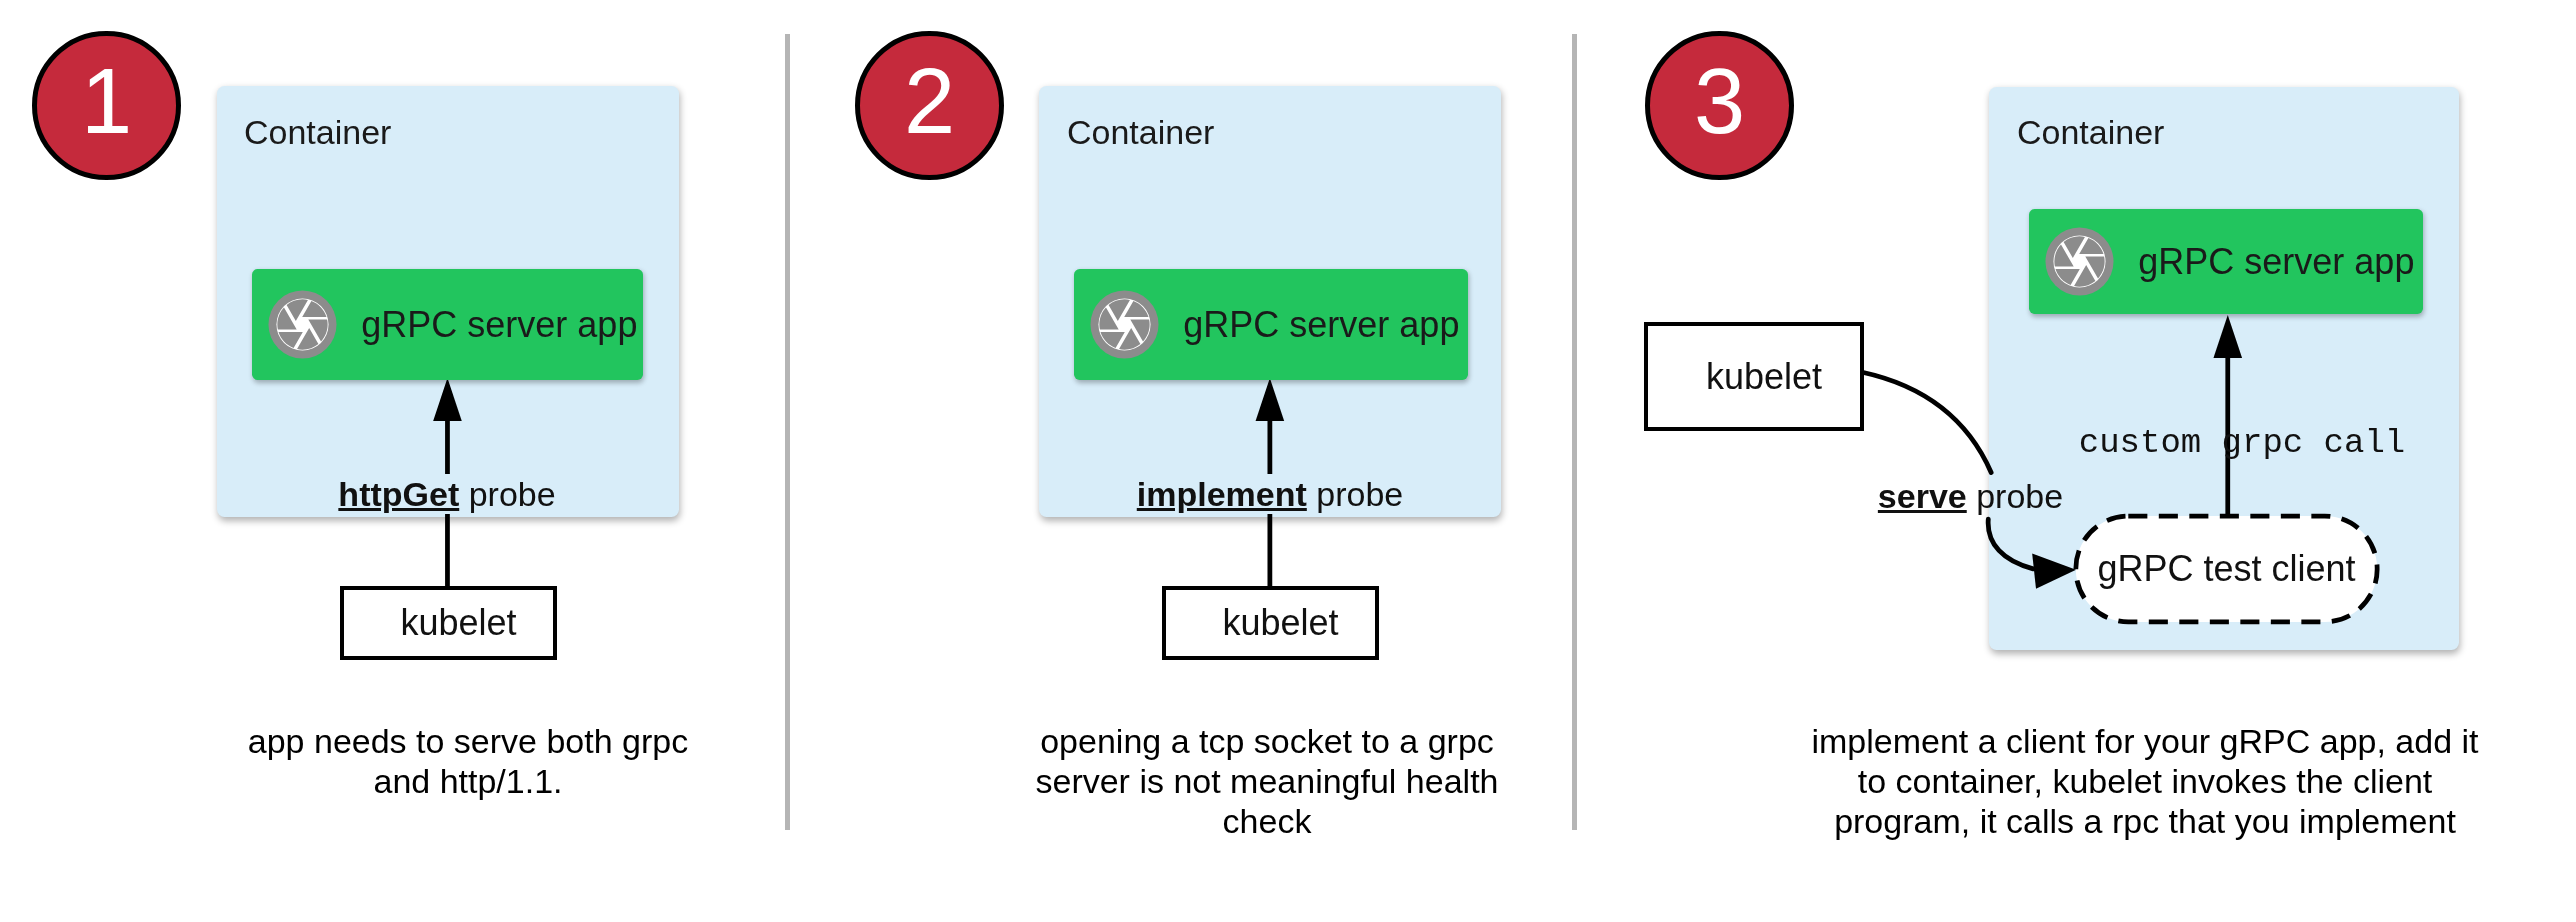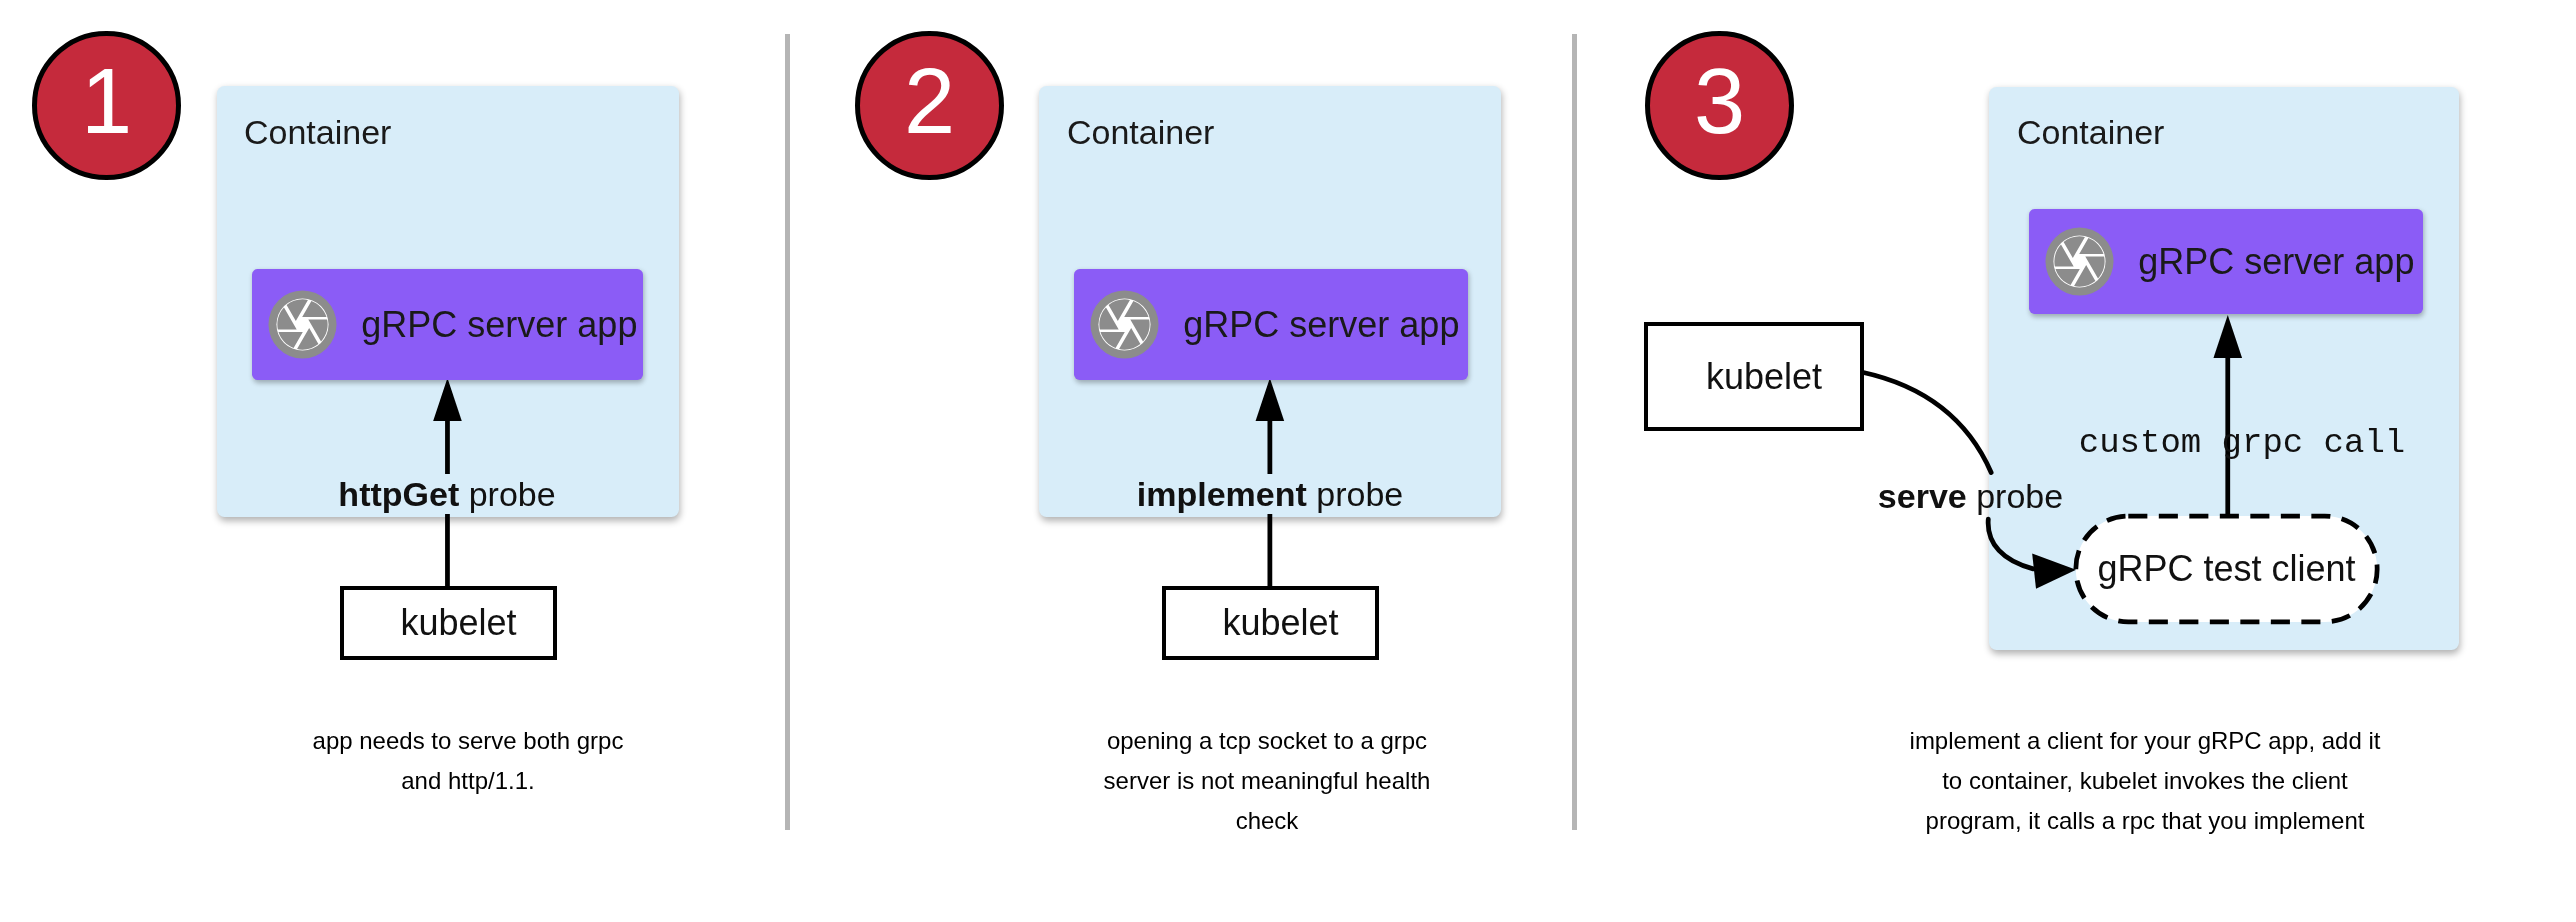--- a/index.html
+++ b/index.html
@@ -54,21 +54,21 @@
     border-radius: 7.6px;
     box-shadow: 1px 3.8px 7.6px rgba(0,0,0,0.30);
   }
   .container-label {
     position: absolute;
     font-size: 34px;
     color: #1a1a1a;
   }
   .app-box {
     position: absolute;
-    background: #8b5cf6;
+    background: #22c55e;
     border-radius: 5.7px;
     box-shadow: 1px 2.9px 5.7px rgba(0,0,0,0.28);
     display: flex;
     align-items: center;
     padding-left: 15.3px;
     gap: 23px;
   }
   .app-box .label { font-size: 36px; color: #1a1a1a; white-space: nowrap; }
   .icon-ring  { fill: var(--icon-gray); }
   .icon-inner { fill: #ffffff; }
@@ -77,21 +77,21 @@
     position: absolute;
     height: 40px;
     display: flex;
     align-items: center;
     justify-content: center;
     font-size: 34px;
     white-space: pre;
     z-index: 3;
   }
   .probe-label.on-blue { background: var(--container-fill); }
-  .probe-label b { font-weight: bold; }
+  .probe-label b { font-weight: bold; text-decoration: underline; }
   .kubelet-box {
     position: absolute;
     background: #ffffff;
     border: 4.8px solid #000000;
     display: flex;
     align-items: center;
     justify-content: center;
     font-size: 36px;
     z-index: 3;
     padding-left: 20px;
@@ -116,21 +116,21 @@
     font-size: 34px;
     z-index: 2;
     white-space: pre;
     font-family: Liberation Mono, monospace;
   }
   .caption {
     position: absolute;
     top: 721px;
     width: 668px;
     text-align: center;
-    font-size: 24px;
+    font-size: 34px;
     line-height: 40px;
     white-space: pre-line;
     color: #000000;
   }
   .arrows-layer {
     position: absolute;
     inset: 0;
     z-index: 2;
     pointer-events: none;
   }

